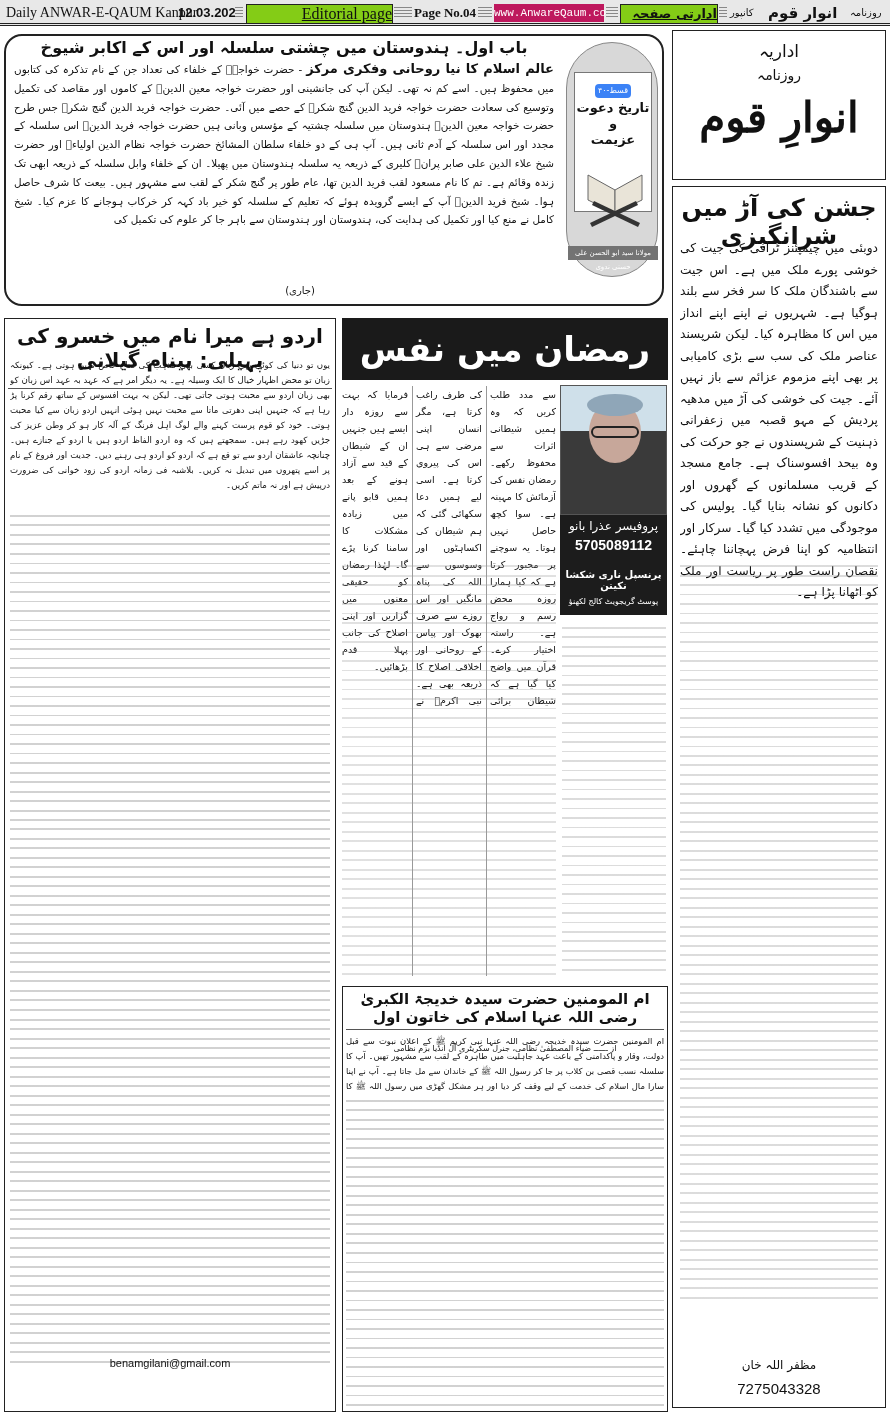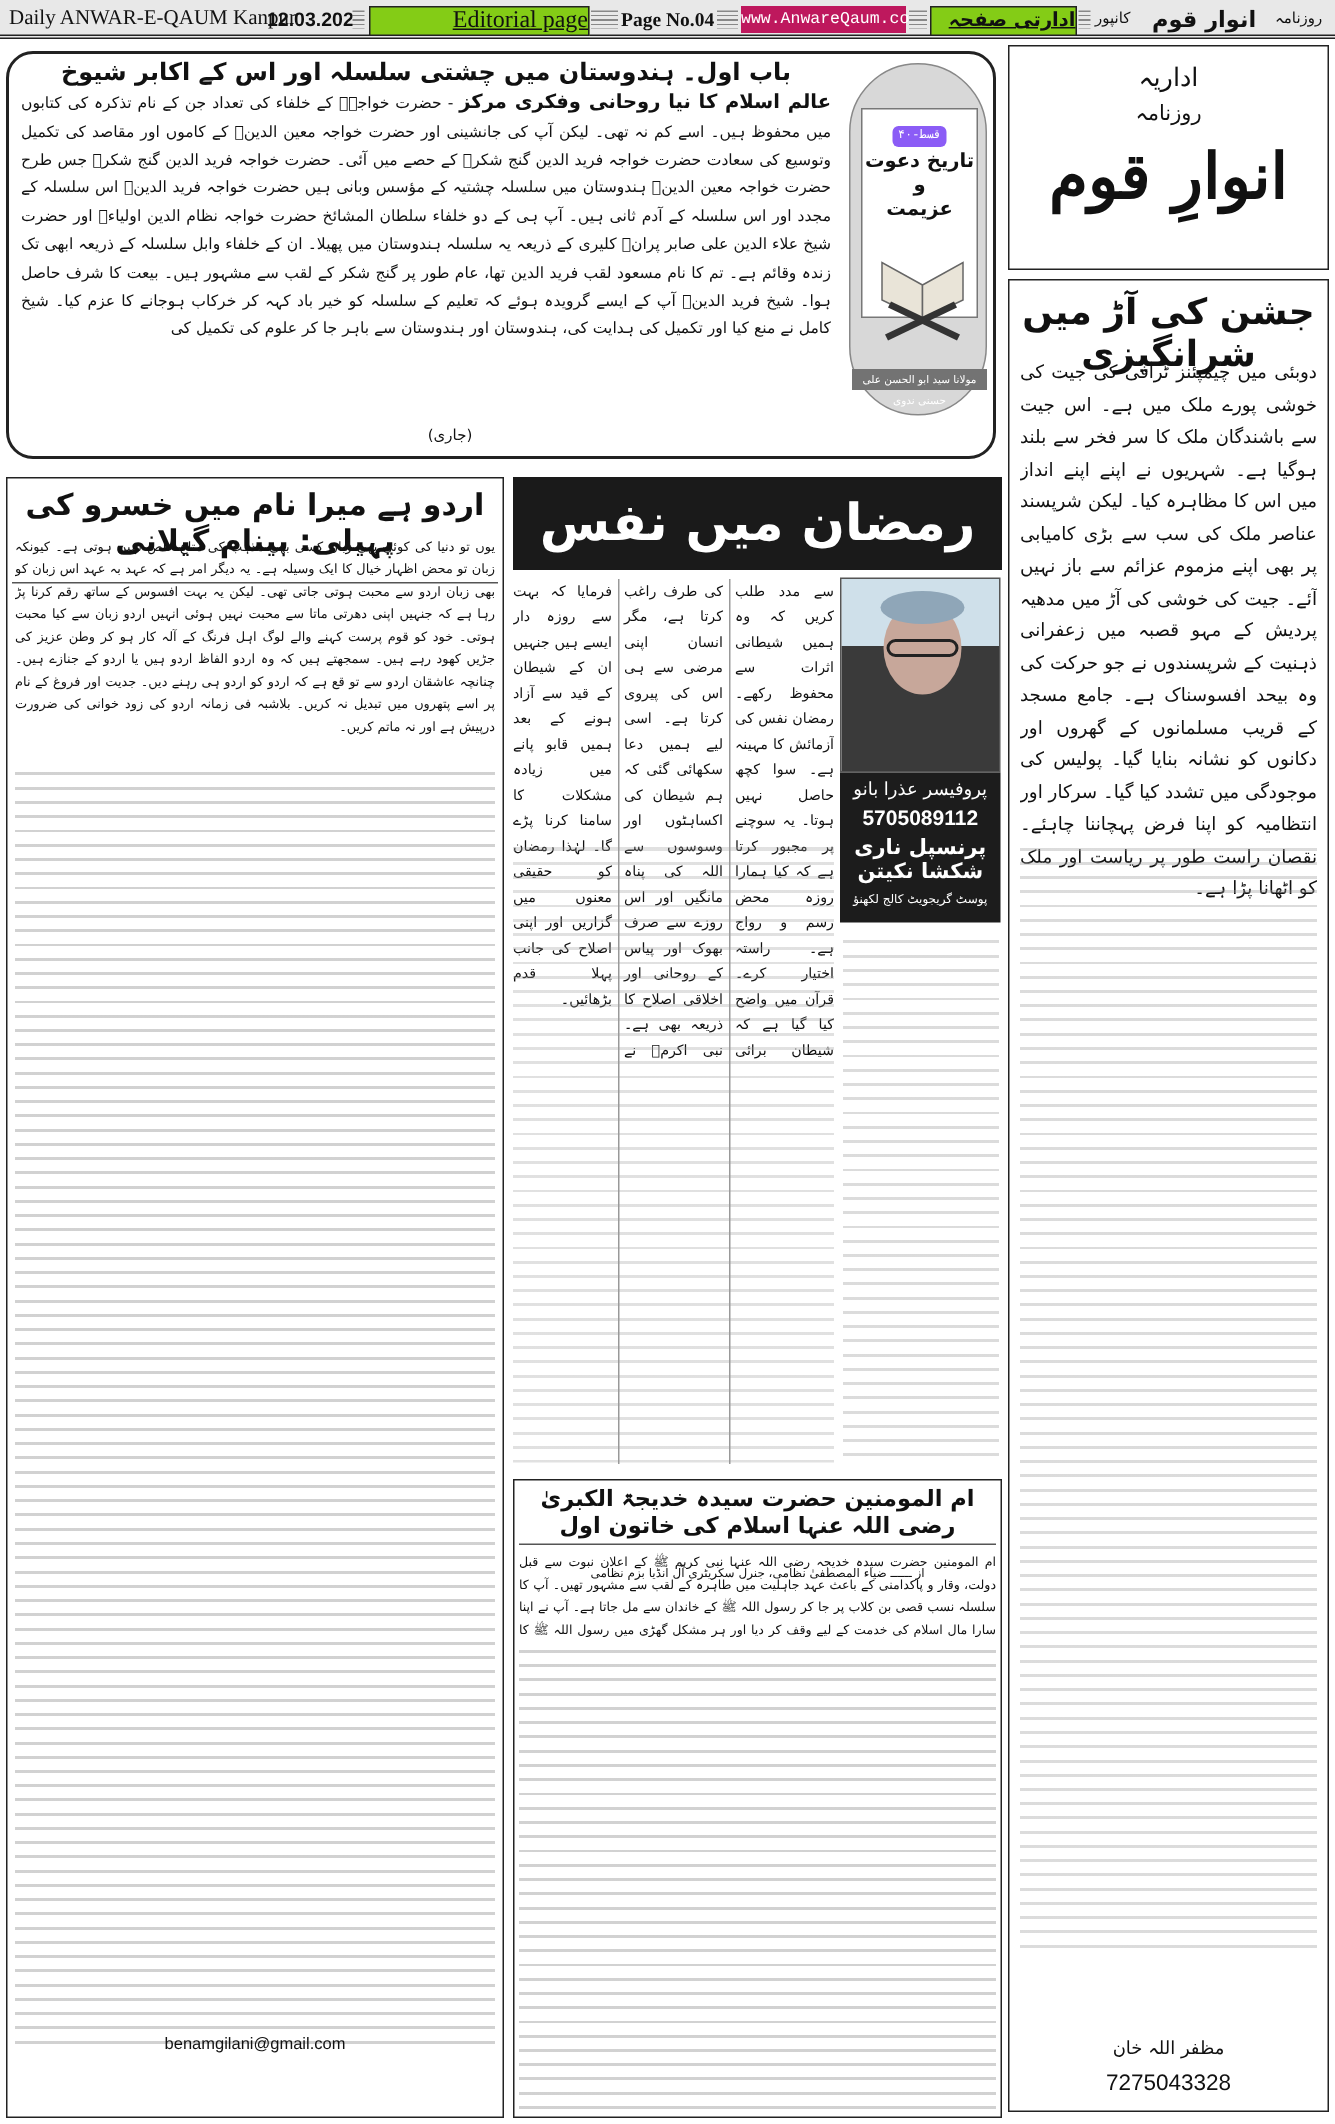--- a/index.html
+++ b/index.html
@@ -42,21 +42,21 @@
 
 <div class="abs round" style="left:4px; top:34px; width:660px; height:272px;"></div>
 <div class="abs ttl" style="left:14px; top:38px; width:540px; font-size:16px;">باب اول۔ ہندوستان میں چشتی سلسلہ اور اس کے اکابر شیوخ</div>
 <div class="abs urdu" style="left:14px; top:60px; width:540px; height:230px; font-size:10.4px; line-height:18.8px; overflow:hidden;">
   <b style="font-size:13px;">عالم اسلام کا نیا روحانی وفکری مرکز</b><span> - </span><span>حضرت خواجہؒ کے خلفاء کی تعداد جن کے نام تذکرہ کی کتابوں میں محفوظ ہیں۔ اسے کم نہ تھی۔ لیکن آپ کی جانشینی اور حضرت خواجہ معین الدینؒ کے کاموں اور مقاصد کی تکمیل وتوسیع کی سعادت حضرت خواجہ فرید الدین گنج شکرؒ کے حصے میں آئی۔ حضرت خواجہ فرید الدین گنج شکرؒ جس طرح حضرت خواجہ معین الدینؒ ہندوستان میں سلسلہ چشتیہ کے مؤسس وبانی ہیں حضرت خواجہ فرید الدینؒ اس سلسلہ کے مجدد اور اس سلسلہ کے آدم ثانی ہیں۔ آپ ہی کے دو خلفاء سلطان المشائخ حضرت خواجہ نظام الدین اولیاءؒ اور حضرت شیخ علاء الدین علی صابر پرانؒ کلیری کے ذریعہ یہ سلسلہ ہندوستان میں پھیلا۔ ان کے خلفاء وابل سلسلہ کے ذریعہ ابھی تک زندہ وقائم ہے۔ تم کا نام مسعود لقب فرید الدین تھا، عام طور پر گنج شکر کے لقب سے مشہور ہیں۔ بیعت کا شرف حاصل ہوا۔ شیخ فرید الدینؒ آپ کے ایسے گرویدہ ہوئے کہ تعلیم کے سلسلہ کو خیر باد کہہ کر خرکاب ہوجانے کا عزم کیا۔ شیخ کامل نے منع کیا اور تکمیل کی ہدایت کی، ہندوستان اور ہندوستان سے باہر جا کر علوم کی تکمیل کی</span>
 </div>
 <div class="abs" style="left:240px; top:285px; width:120px; font-size:10px; direction:rtl; text-align:center;">(جاری)</div>
 
 <div class="abs" style="left:566px; top:42px; width:92px; height:235px; border-radius:46px; background:#d8d8d8; border:1px solid #888;"></div>
 <div class="abs" style="left:574px; top:72px; width:78px; height:140px; background:#fff; border:1px solid #777;"></div>
-<div class="abs" style="left:595px; top:84px; width:36px; height:14px; background:#8b5cf6; color:#fff; font-size:8px; line-height:14px; text-align:center; border-radius:4px; direction:rtl;font-family:Liberation Mono, monospace;">قسط-۴۰</div>
+<div class="abs" style="left:595px; top:84px; width:36px; height:14px; background:#3b82f6; color:#fff; font-size:8px; line-height:14px; text-align:center; border-radius:4px; direction:rtl;">قسط-۴۰</div>
 <div class="abs ttl" style="left:572px; top:100px; width:82px; font-size:13px; line-height:16px;">
   <div>تاریخ دعوت</div>
   <div>و</div>
   <div>عزیمت</div>
 </div>
 <div class="abs" style="left:580px; top:165px; width:70px; height:70px;">
   <svg width="70" height="70" viewBox="0 0 70 70">
     <path d="M35 25 L8 10 L8 35 L35 48 Z" fill="#e9e4d8" stroke="#666"></path>
     <path d="M35 25 L62 10 L62 35 L35 48 Z" fill="#e9e4d8" stroke="#666"></path>
     <path d="M12 62 L58 40 L56 36 L10 58 Z" fill="#333"></path>
@@ -89,21 +89,21 @@
 <div class="lines" style="left:342px; top:560px; width:214px; height:415px; opacity:0.3;"></div>
 
 <div class="abs photo" style="left:560px; top:385px; width:107px; height:130px; border:1px solid #555; overflow:hidden;">
   <div class="face" style="left:28px; top:15px; width:52px; height:62px;"></div>
   <div class="face" style="left:26px; top:8px; width:56px; height:22px; background:#8fa6b8;"></div>
   <div style="position:absolute; left:30px; top:40px; width:48px; height:12px; border:2px solid #222; border-radius:6px; box-sizing:border-box;"></div>
 </div>
 <div class="abs" style="left:560px; top:515px; width:107px; height:100px; background:#1c1c1c; color:#fff; text-align:center; direction:rtl;">
   <div style="font-size:12px; margin-top:4px;">پروفیسر عذرا بانو</div>
   <div style="font-size:14px; font-weight:bold; font-family:'Liberation Sans',sans-serif; direction:ltr; margin-top:4px;">5705089112</div>
-  <div style="font-size:14px; font-weight:bold; margin-top:4px;">پرنسپل ناری شکشا نکیتن</div>
+  <div style="font-size:10px; font-weight:bold; margin-top:16px;">پرنسپل ناری شکشا نکیتن</div>
   <div style="font-size:8px; margin-top:6px;">پوسٹ گریجویٹ کالج لکھنؤ</div>
 </div>
 <div class="abs urdu" style="left:562px; top:622px; width:104px; height:355px; font-size:9.5px; line-height:17px; overflow:hidden;"></div>
 <div class="lines" style="left:562px; top:622px; width:104px; height:355px; opacity:0.35;"></div>
 
 <div class="abs frame" style="left:342px; top:986px; width:326px; height:426px;"></div>
 <div class="abs ttl" style="left:346px; top:990px; width:318px; font-size:15px; border-bottom:1px solid #555; padding-bottom:3px;">ام المومنین حضرت سیدہ خدیجۃ الکبریٰ رضی اللہ عنہا اسلام کی خاتون اول</div>
 <div class="abs" style="left:346px; top:1018px; width:318px; font-size:8px; text-align:center; direction:rtl;margin-top:26px;">از ــــــ ضیاء المصطفیٰ نظامی، جنرل سکریٹری آل انڈیا بزم نظامی</div>
 <div class="abs urdu" style="left:346px; top:1034px; width:318px; height:60px; font-size:8.4px; line-height:15px; overflow:hidden;">ام المومنین حضرت سیدہ خدیجہ رضی اللہ عنہا نبی کریم ﷺ کے اعلان نبوت سے قبل دولت، وقار و پاکدامنی کے باعث عہد جاہلیت میں طاہرہ کے لقب سے مشہور تھیں۔ آپ کا سلسلہ نسب قصی بن کلاب پر جا کر رسول اللہ ﷺ کے خاندان سے مل جاتا ہے۔ آپ نے اپنا سارا مال اسلام کی خدمت کے لیے وقف کر دیا اور ہر مشکل گھڑی میں رسول اللہ ﷺ کا ساتھ دیا۔</div>
 <div class="lines" style="left:346px; top:1095px; width:318px; height:312px; opacity:0.45;"></div>

